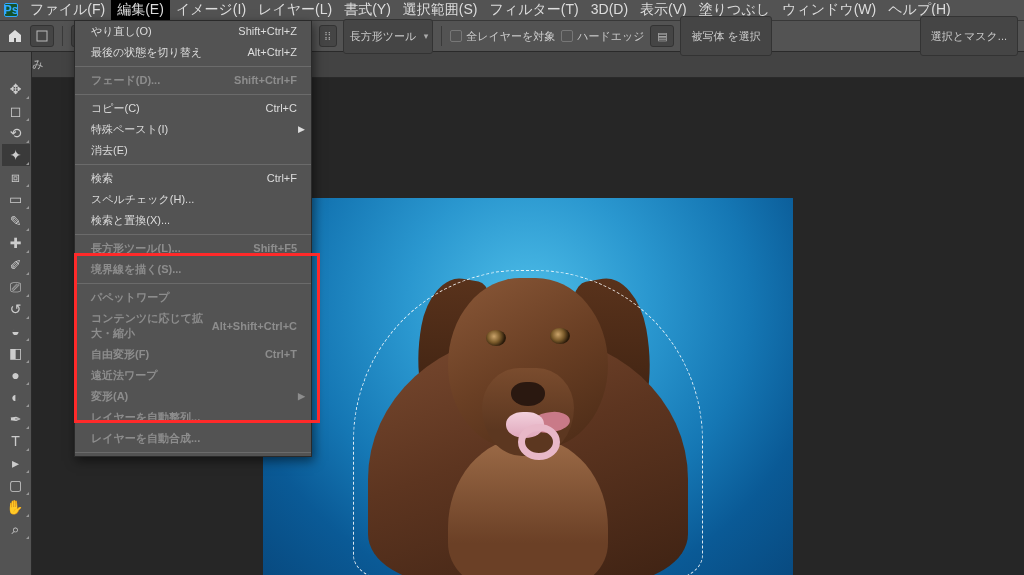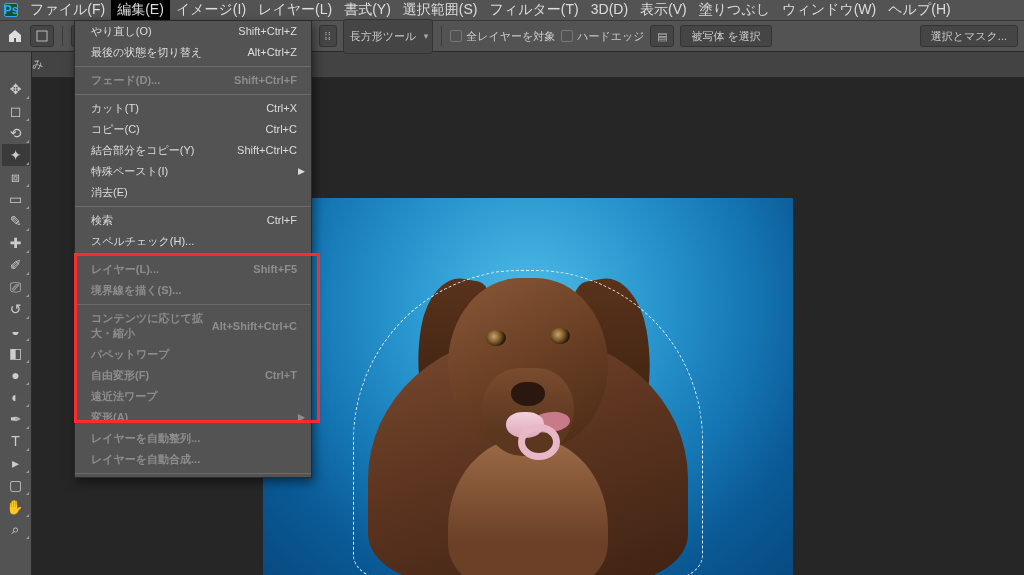--- a/index.html
+++ b/index.html
@@ -14,21 +14,21 @@
 
 .optbar { height:32px; background:#535353; border-top:1px solid #383838; border-bottom:1px solid #2a2a2a; display:flex; align-items:center; padding:0 6px; gap:6px; }
 .optbar .home-icon { width:18px; height:18px; display:flex; align-items:center; justify-content:center; color:#ddd; }
 .optbar .sq-btn { width:24px; height:22px; background:#454545; border:1px solid #333; border-radius:3px; display:flex; align-items:center; justify-content:center; color:#bbb; font-size:11px; }
 .optbar .sep { width:1px; height:20px; background:#3a3a3a; margin:0 2px; }
 .optbar .lbl { color:#ccc; font-size:11px; }
 .optbar .select { background:#454545; border:1px solid #333; border-radius:3px; padding:2px 16px 2px 6px; color:#ccc; font-size:11px; position:relative; height:35px; display:flex; align-items:center; }
 .optbar .select::after { content:"▾"; position:absolute; right:4px; font-size:9px; color:#aaa; }
 .optbar .chk { display:flex; align-items:center; gap:4px; color:#ccc; }
 .optbar .chk .box { width:12px; height:12px; border:1px solid #777; border-radius:2px; }
-.optbar .btn { background:#454545; border:1px solid #333; border-radius:3px; padding:3px 10px; color:#ccc; font-size:11px; height:22px; display:flex; align-items:center; }
+.optbar .btn { background:#454545; border:1px solid #333; border-radius:3px; padding:3px 10px; color:#ccc; font-size:11px; height:40px; display:flex; align-items:center; }
 
 
 .hintbar { height:26px; background:#434343; border-bottom:1px solid #2a2a2a; display:flex; align-items:center; padding:0 10px; color:#bbb; font-size:11px; }
 
 
 .toolbar { position:absolute; left:0; top:52px; width:32px; bottom:0; background:#535353; border-right:1px solid #2a2a2a; display:flex; flex-direction:column; align-items:center; padding-top:26px; gap:0; }
 .toolbar .tool { width:28px; height:22px; display:flex; align-items:center; justify-content:center; color:#ccc; font-size:14px; position:relative; }
 .toolbar .tool.active { background:#3a3a3a; }
 .toolbar .tool .corner { position:absolute; right:1px; bottom:1px; width:0; height:0; border-left:3px solid transparent; border-bottom:3px solid #999; }
 
@@ -198,63 +198,58 @@
       <span>最後の状態を切り替え</span>
       <span>Alt+Ctrl+Z</span>
     </div>
     <hr>
     <div class="row disabled">
       <span>フェード(D)...</span>
       <span>Shift+Ctrl+F</span>
     </div>
     <hr>
     <div class="row">
-      <span>カット(T)</span>
-      <span>Ctrl+X</span>
-    </div>
-    <div class="row">
       <span>コピー(C)</span>
       <span>Ctrl+C</span>
     </div>
     <div class="row">
-      <span>結合部分をコピー(Y)</span>
-      <span>Shift+Ctrl+C</span>
-    </div>
-    <div class="row">
       <span>特殊ペースト(I)</span>
       <span class="arrow">▶</span>
     </div>
     <div class="row">
       <span>消去(E)</span>
     </div>
     <hr>
     <div class="row">
       <span>検索</span>
       <span>Ctrl+F</span>
     </div>
     <div class="row">
       <span>スペルチェック(H)...</span>
     </div>
-    <hr>
-    <div class="row disabled">
-      <span>レイヤー(L)...</span>
+    <div class="row">
+      <span>検索と置換(X)...</span>
+    </div>
+    <hr>
+    <div class="row disabled">
+      <span>長方形ツール(L)...</span>
       <span>Shift+F5</span>
     </div>
     <div class="row disabled">
       <span>境界線を描く(S)...</span>
     </div>
     <hr>
+    <div class="row disabled">
+      <span>パペットワープ</span>
+    </div>
     <div class="row disabled">
       <span>コンテンツに応じて拡大・縮小</span>
       <span>Alt+Shift+Ctrl+C</span>
     </div>
     <div class="row disabled">
-      <span>パペットワープ</span>
-    </div>
-    <div class="row disabled">
       <span>自由変形(F)</span>
       <span>Ctrl+T</span>
     </div>
     <div class="row disabled">
       <span>遠近法ワープ</span>
     </div>
     <div class="row disabled">
       <span>変形(A)</span>
       <span class="arrow">▶</span>
     </div>

